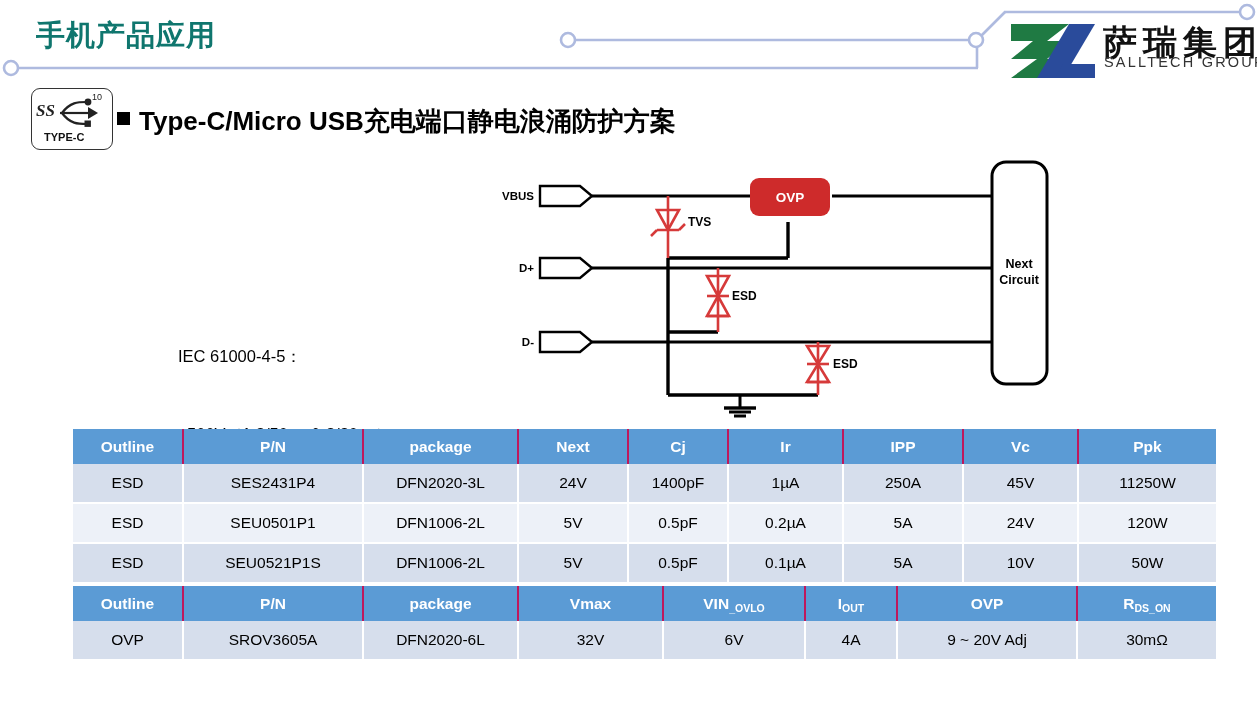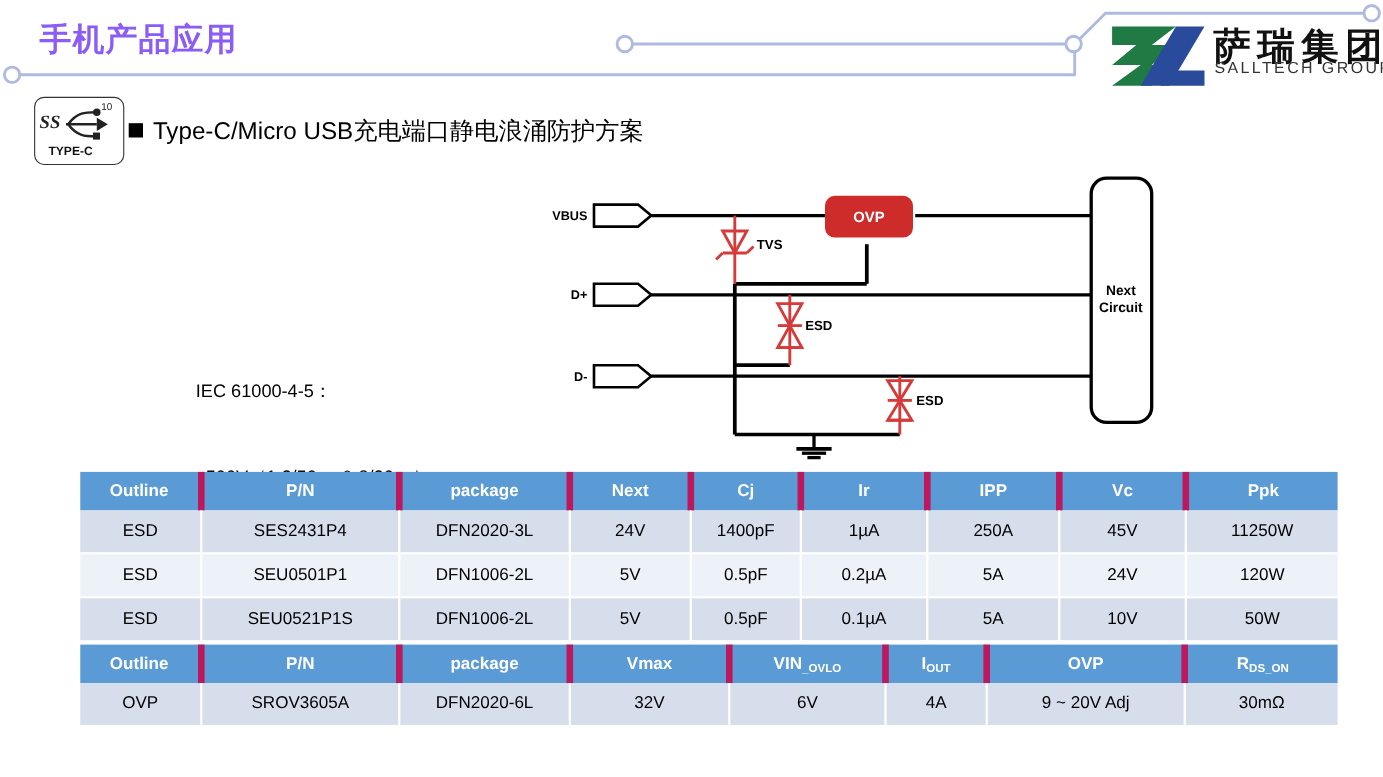--- a/index.html
+++ b/index.html
@@ -16,21 +16,21 @@
     color: #000;
   }
 
   
   #slide-title {
     position: absolute;
     left: 36px;
     top: 16px;
     font-size: 29px;
     font-weight: bold;
-    color: #8b5cf6;
+    color: #0f766e;
     letter-spacing: 1px;
     white-space: nowrap;
     text-align: center;
   }
   #header-deco {
     position: absolute;
     left: 0; top: 0;
     width: 1257px;
     height: 90px;
     pointer-events: none;
@@ -74,22 +74,22 @@
   }
   #section-bullet {
     position: absolute;
     left: 117px; top: 112px;
     width: 13px; height: 13px;
     background: #000;
   }
   #section-heading {
     position: absolute;
     left: 139px; top: 104px;
-    font-size: 22px;
-    font-weight: normal;
+    font-size: 26px;
+    font-weight: bold;
     color: #000;
     white-space: nowrap;
   }
 
   
   #spec-text {
     position: absolute;
     left: 178px; top: 225px;
     font-size: 16.5px;
     line-height: 26px;
@@ -109,21 +109,21 @@
     font-size: 15px;
   }
   #table-esd { left: 73px; top: 429px; width: 1143px; }
   #table-ovp { left: 73px; top: 586px; width: 1143px; }
   .tbl th {
     background: #5B9BD5;
     color: #fff;
     font-weight: bold;
     font-size: 15.5px;
     height: 35px;
-    border-right: 6px solid #be185d;
+    border-right: 2px solid #be185d;
     text-align: center;
     padding: 0;
   }
   .tbl th:last-child { border-right: none; margin-top: 40px; }
   .tbl td {
     height: 38px;
     text-align: center;
     border-right: 2px solid #ffffff;
     border-bottom: 2px solid #ffffff;
     padding: 0;

